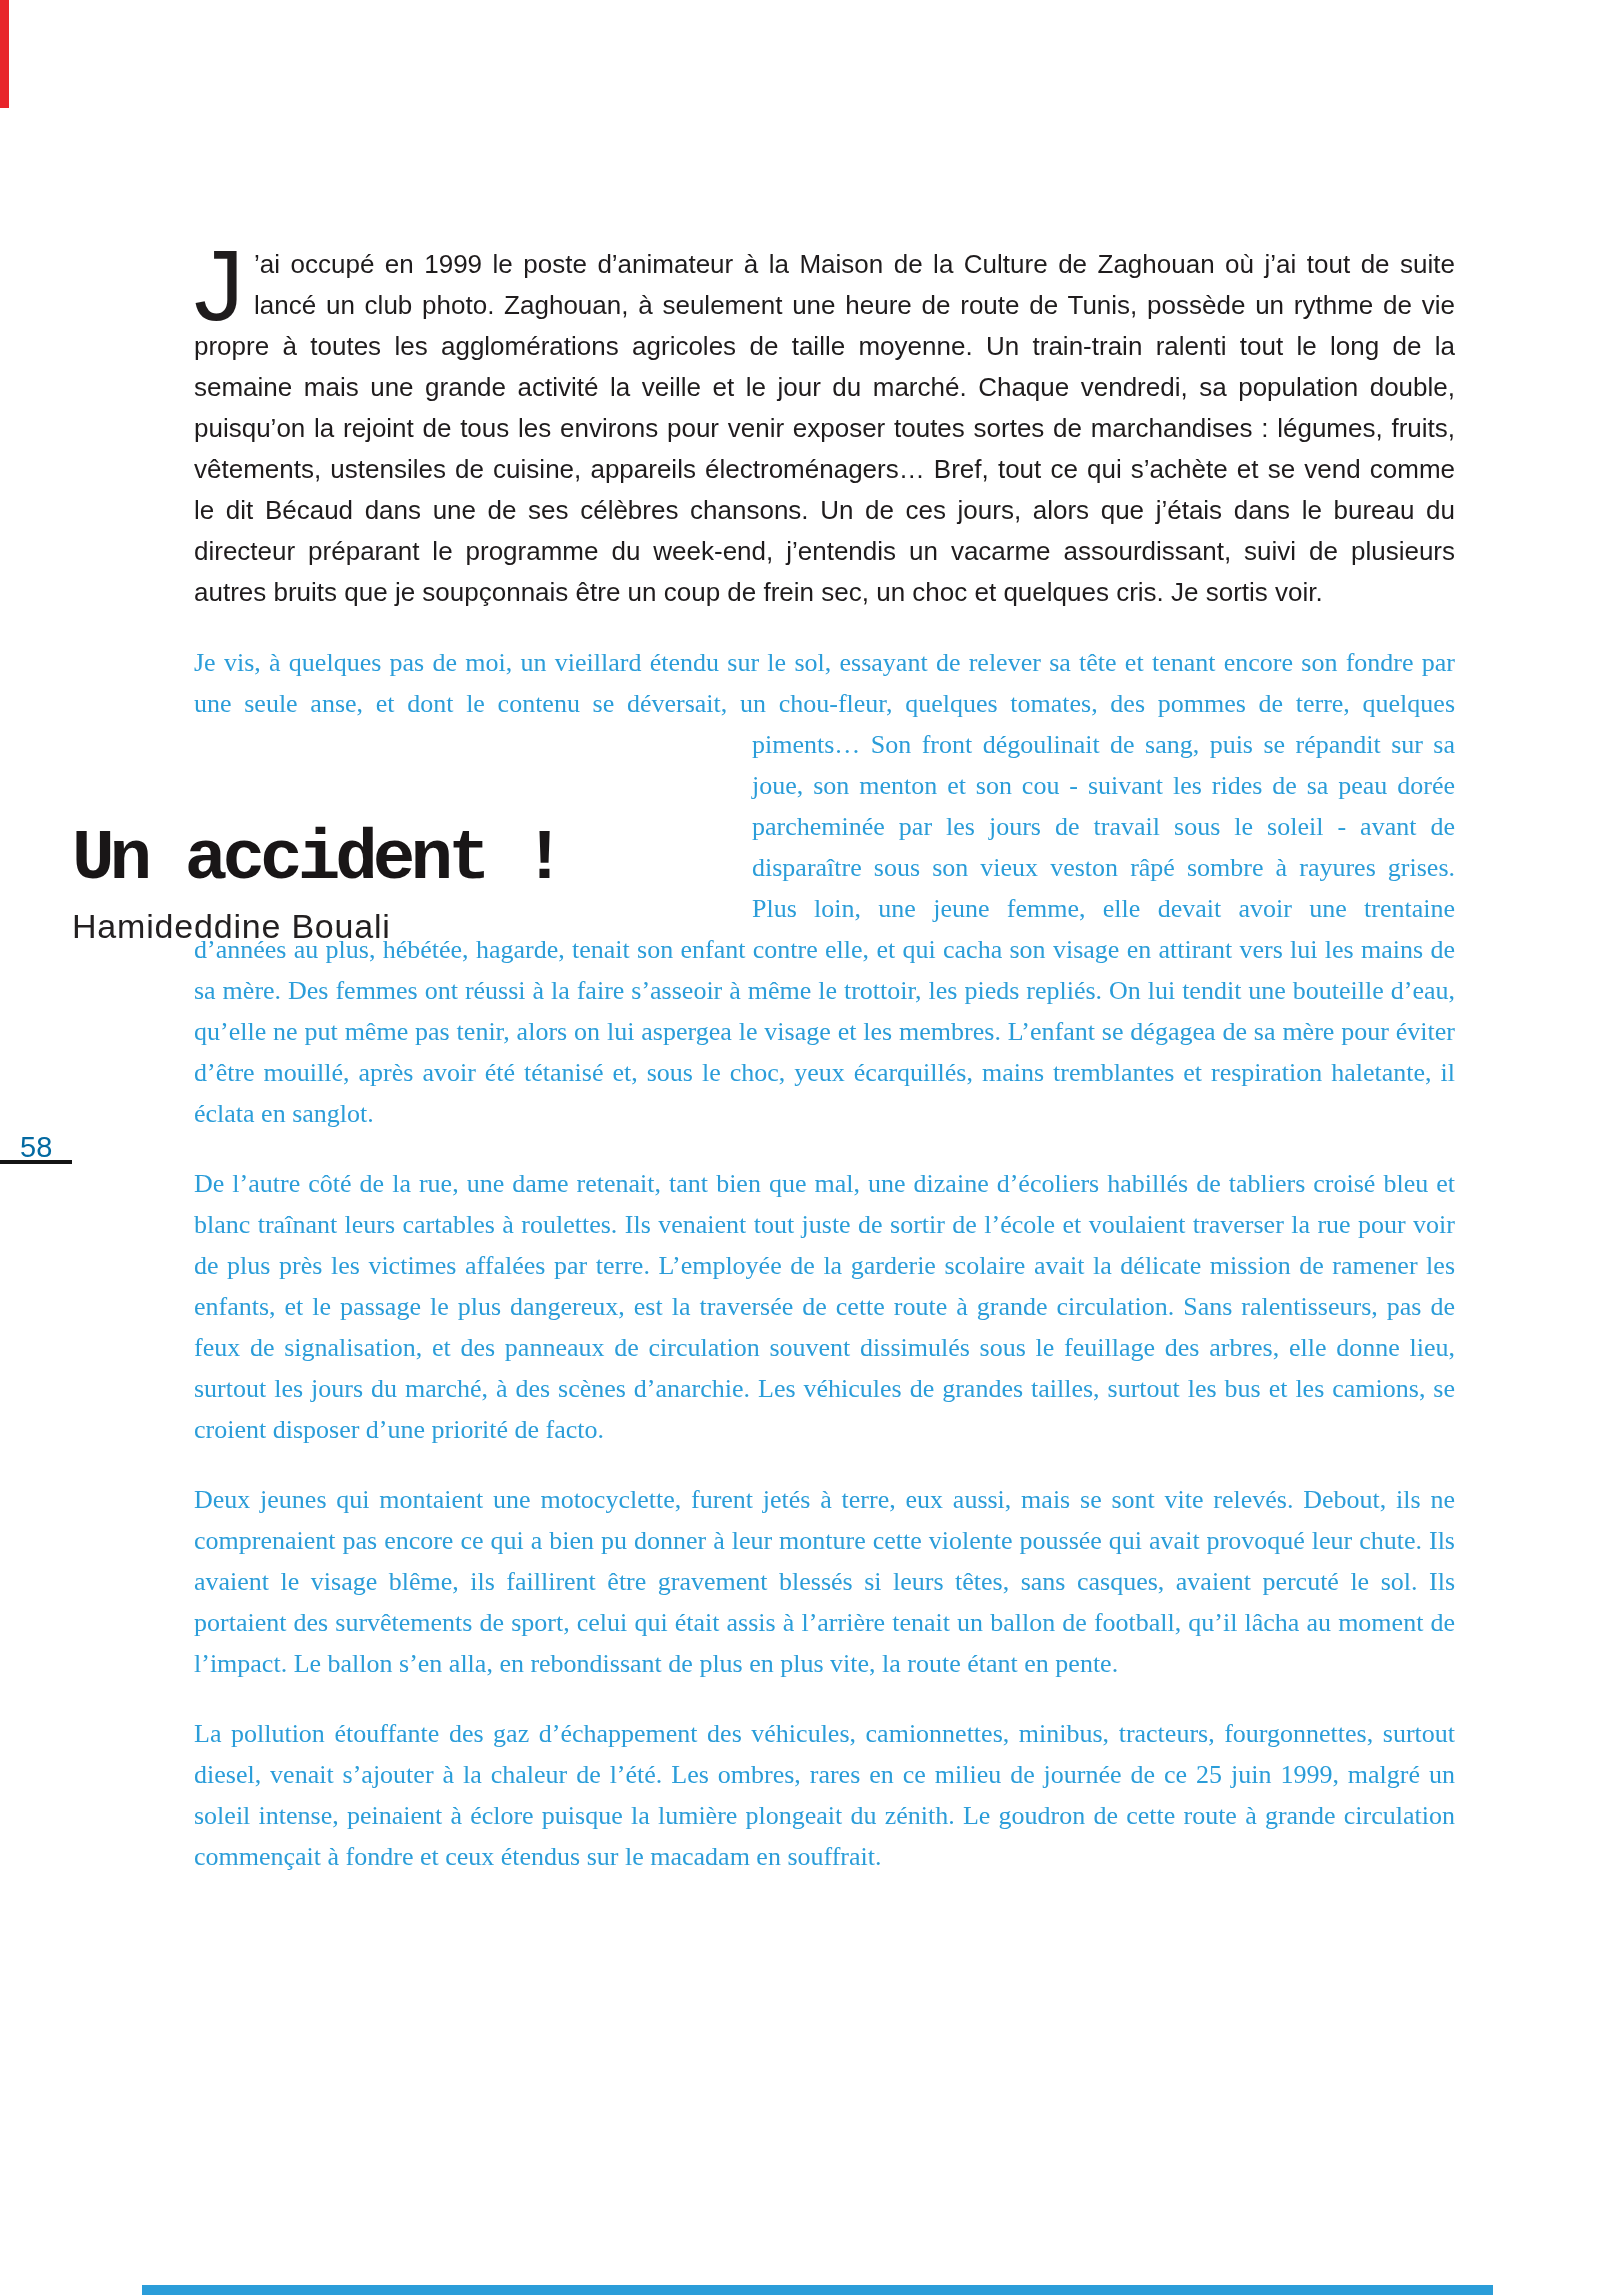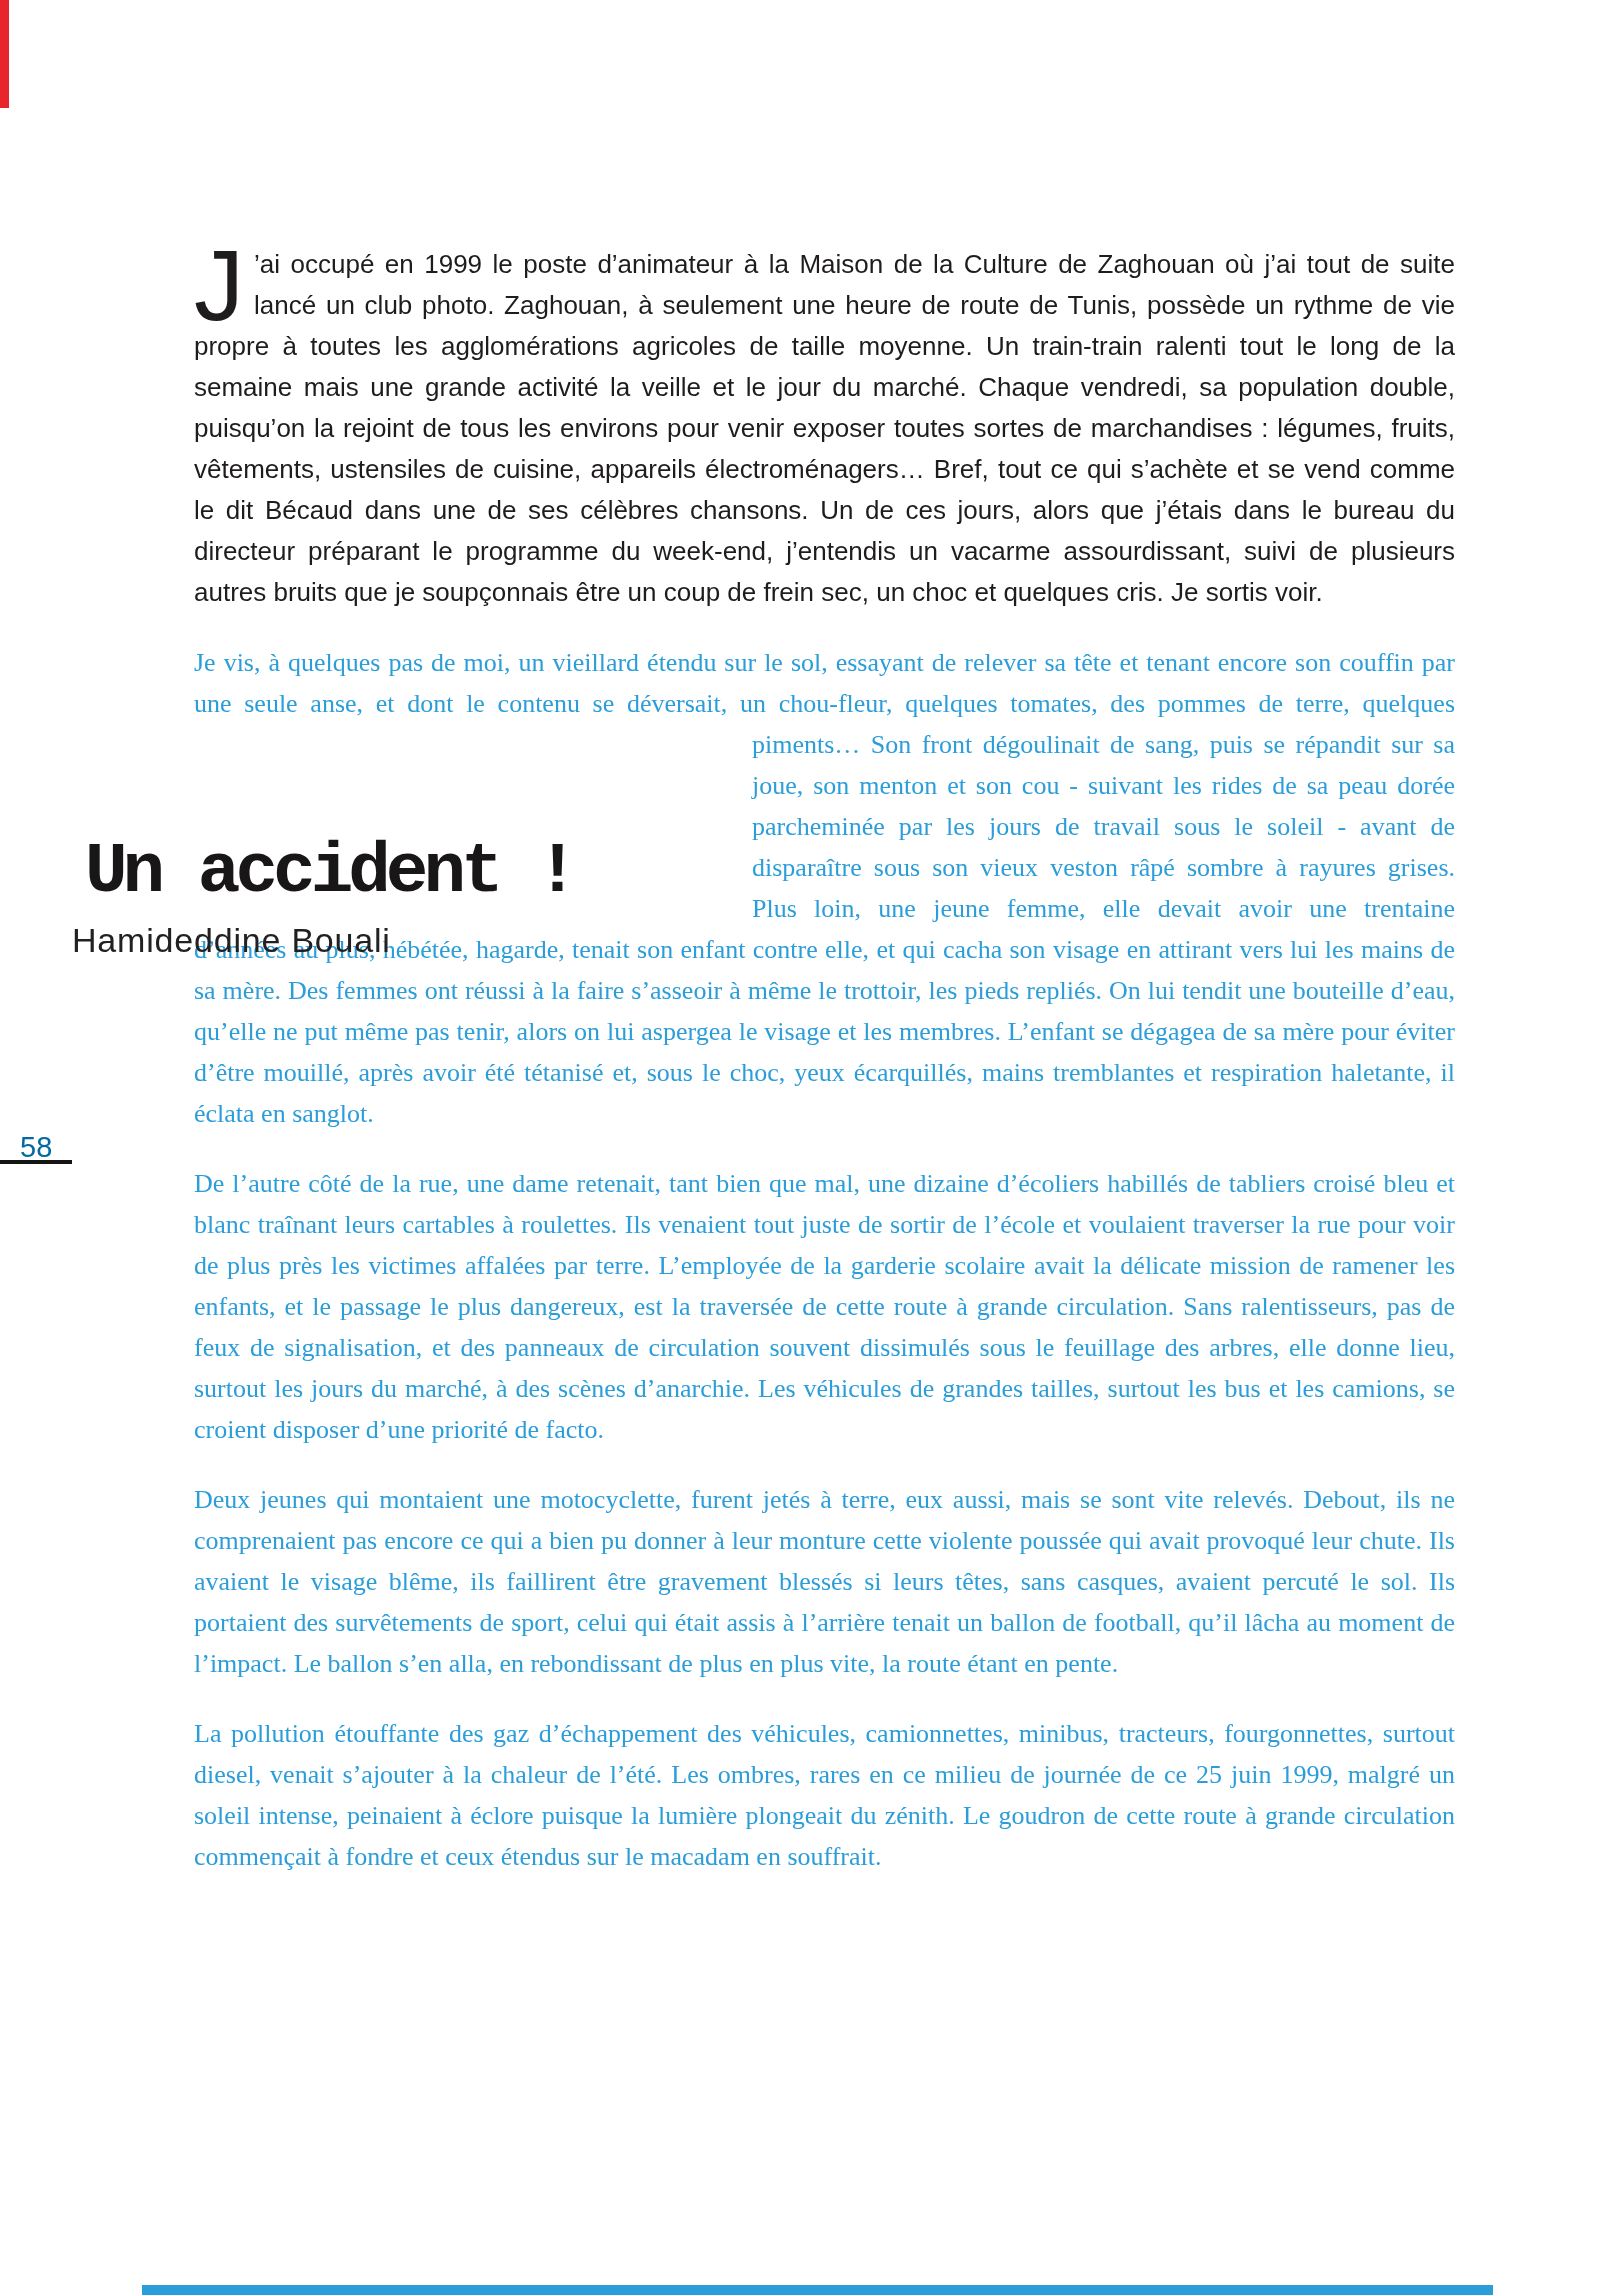--- a/index.html
+++ b/index.html
@@ -65,21 +65,21 @@
     height: 203px;
   }
 
   
   .title-block {
     position: absolute;
     left: 72px; top: 824px;
     width: 592px;
   }
   .title-block h1 {
-    margin: 13px;
+    margin: 0;
     font-family: "Liberation Mono", monospace;
     font-weight: bold;
     font-size: 71px;
     letter-spacing: -5px;
     line-height: 1.0;
     color: #191617;
     white-space: nowrap;
   }
   .title-block .author {
     margin-top: 12px;
@@ -108,21 +108,21 @@
 </head>
 <body>
 
 <div class="page">
 
   <div class="red-bar"></div>
 
   <main class="column">
     <p class="black-para"><span class="dropcap">J</span><span>’ai occupé en 1999 le poste d’animateur à la Maison de la Culture de Zaghouan où j’ai tout de suite lancé un club photo. Zaghouan, à seulement une heure de route de Tunis, possède un rythme de vie propre à toutes les agglomérations agricoles de taille moyenne. Un train-train ralenti tout le long de la semaine mais une grande activité la veille et le jour du marché. Chaque vendredi, sa population double, puisqu’on la rejoint de tous les environs pour venir exposer toutes sortes de marchandises : légumes, fruits, vêtements, ustensiles de cuisine, appareils électroménagers… Bref, tout ce qui s’achète et se vend comme le dit Bécaud dans une de ses célèbres chansons. Un de ces jours, alors que j’étais dans le bureau du directeur préparant le programme du week-end, j’entendis un vacarme assourdissant, suivi de plusieurs autres bruits que je soupçonnais être un coup de frein sec, un choc et quelques cris. Je sortis voir.</span></p>
 
-    <p class="blue-para"><span>Je vis, à quelques pas de moi, un vieillard étendu sur le sol, essayant de relever sa tête et tenant encore son couffin par une seule anse, et dont le contenu se déversait, un chou-fleur, quelques</span>
+    <p class="blue-para"><span>Je vis, à quelques pas de moi, un vieillard étendu sur le sol, essayant de relever sa tête et tenant encore son fondre par une seule anse, et dont le contenu se déversait, un chou-fleur, quelques</span>
       <span class="title-spacer"></span>
       <span>tomates, des pommes de terre, quelques piments… Son front dégoulinait de sang, puis se répandit sur sa joue, son menton et son cou - suivant les rides de sa peau dorée parcheminée par les jours de travail sous le soleil - avant de disparaître sous son vieux veston râpé sombre à rayures grises. Plus loin, une jeune femme, elle devait avoir une trentaine d’années au plus, hébétée, hagarde, tenait son enfant contre elle, et qui cacha son visage en attirant vers lui les mains de sa mère. Des femmes ont réussi à la faire s’asseoir à même le trottoir, les pieds repliés. On lui tendit une bouteille d’eau, qu’elle ne put même pas tenir, alors on lui aspergea le visage et les membres. L’enfant se dégagea de sa mère pour éviter d’être mouillé, après avoir été tétanisé et, sous le choc, yeux écarquillés, mains tremblantes et respiration haletante, il éclata en sanglot.</span></p>
 
     <p class="blue-para">De l’autre côté de la rue, une dame retenait, tant bien que mal, une dizaine d’écoliers habillés de tabliers croisé bleu et blanc traînant leurs cartables à roulettes. Ils venaient tout juste de sortir de l’école et voulaient traverser la rue pour voir de plus près les victimes affalées par terre. L’employée de la garderie scolaire avait la délicate mission de ramener les enfants, et le passage le plus dangereux, est la traversée de cette route à grande circulation. Sans ralentisseurs, pas de feux de signalisation, et des panneaux de circulation souvent dissimulés sous le feuillage des arbres, elle donne lieu, surtout les jours du marché, à des scènes d’anarchie. Les véhicules de grandes tailles, surtout les bus et les camions, se croient disposer d’une priorité de facto.</p>
 
     <p class="blue-para">Deux jeunes qui montaient une motocyclette, furent jetés à terre, eux aussi, mais se sont vite relevés. Debout, ils ne comprenaient pas encore ce qui a bien pu donner à leur monture cette violente poussée qui avait provoqué leur chute. Ils avaient le visage blême, ils faillirent être gravement blessés si leurs têtes, sans casques, avaient percuté le sol. Ils portaient des survêtements de sport, celui qui était assis à l’arrière tenait un ballon de football, qu’il lâcha au moment de l’impact. Le ballon s’en alla, en rebondissant de plus en plus vite, la route étant en pente.</p>
 
     <p class="blue-para">La pollution étouffante des gaz d’échappement des véhicules, camionnettes, minibus, tracteurs, fourgonnettes, surtout diesel, venait s’ajouter à la chaleur de l’été. Les ombres, rares en ce milieu de journée de ce 25 juin 1999, malgré un soleil intense, peinaient à éclore puisque la lumière plongeait du zénith. Le goudron de cette route à grande circulation commençait à fondre et ceux étendus sur le macadam en souffrait.</p>
   </main>
 

